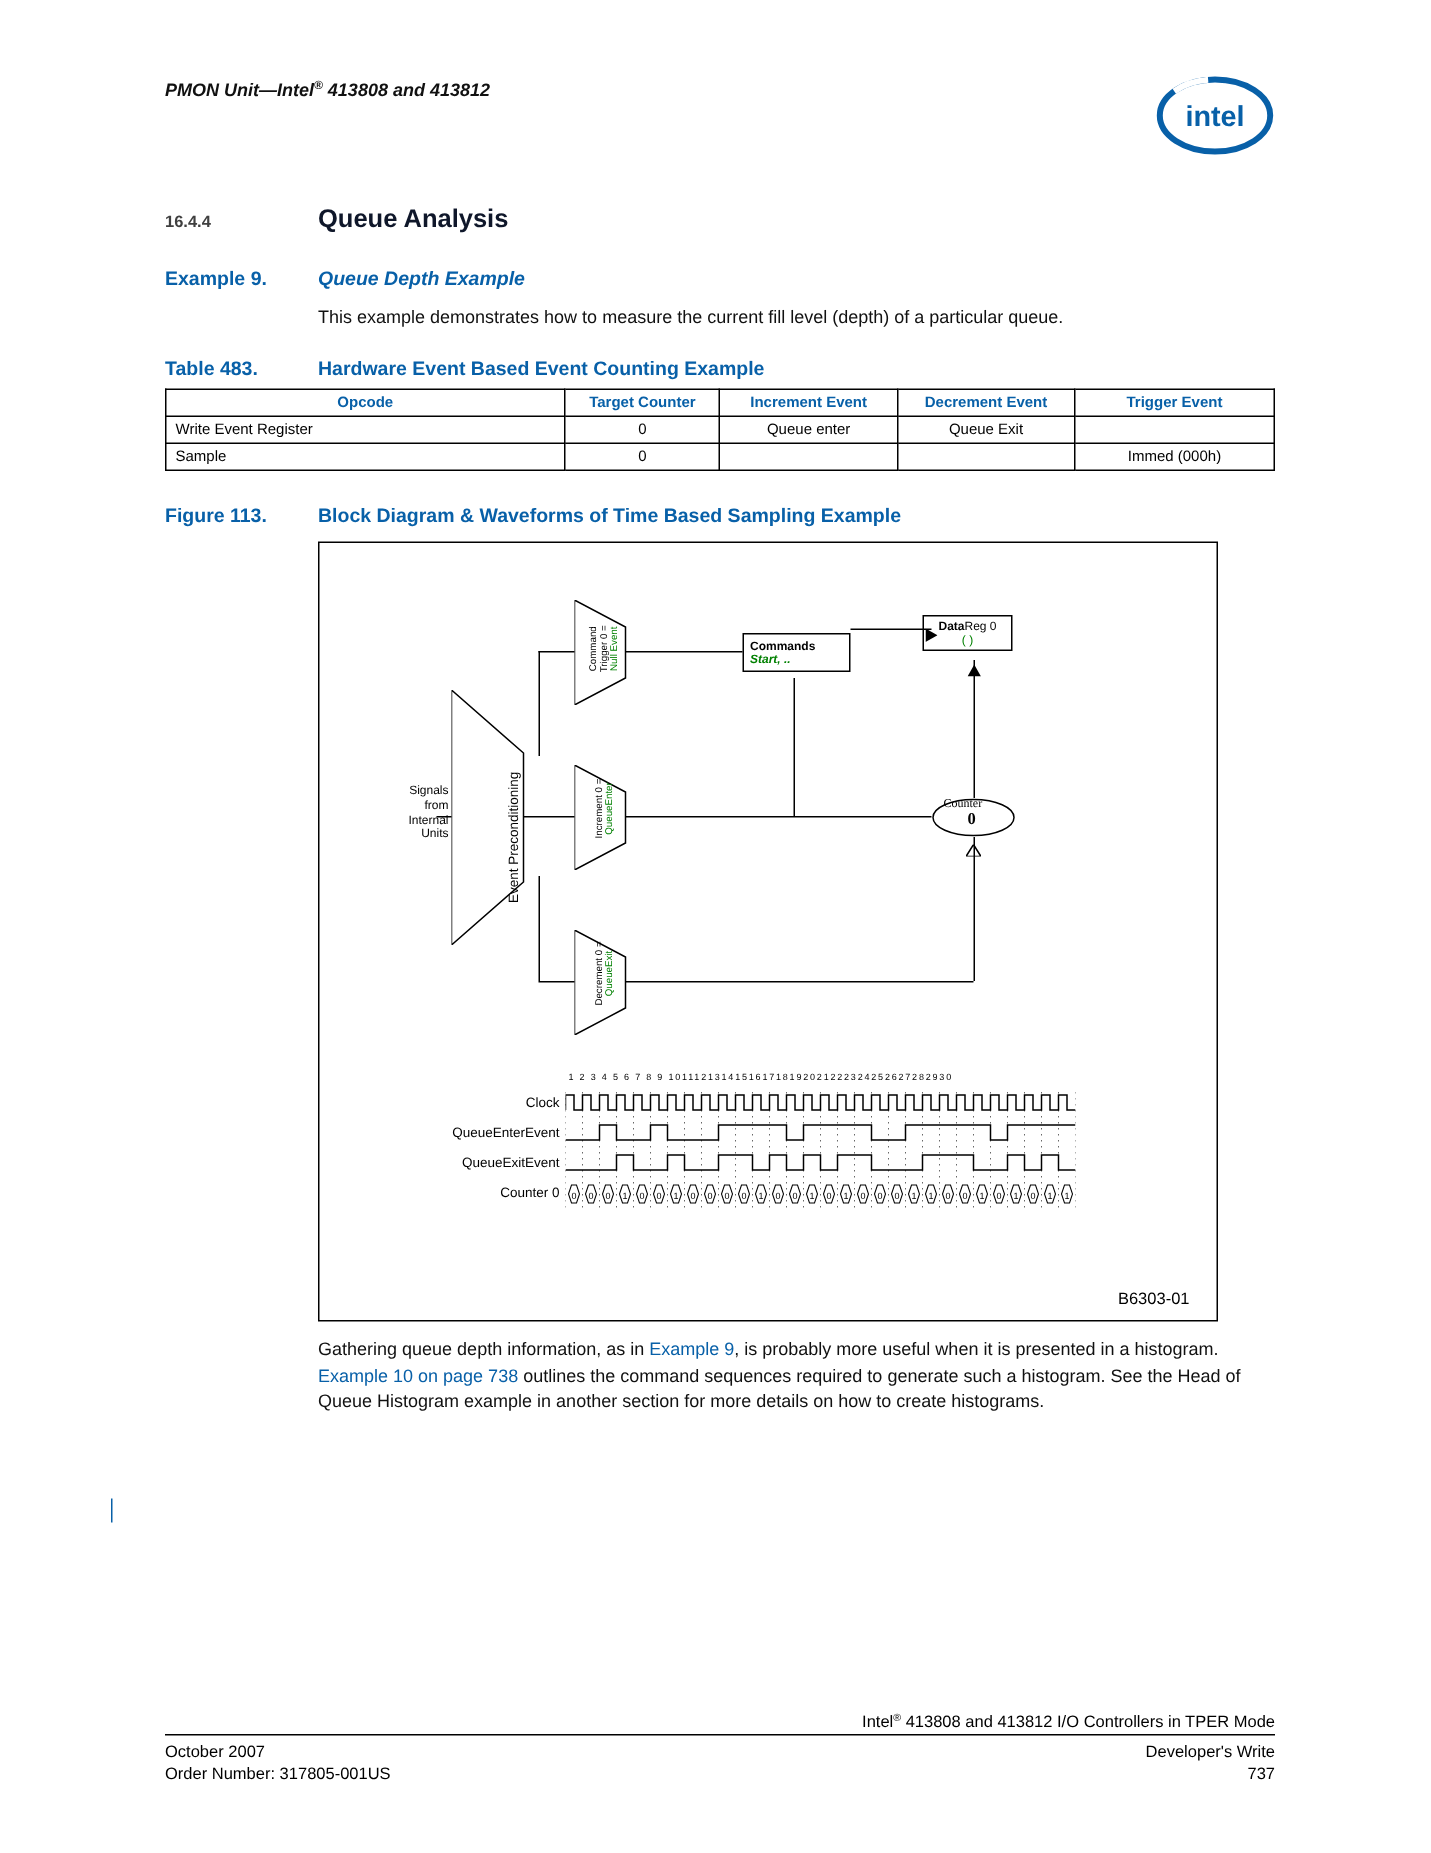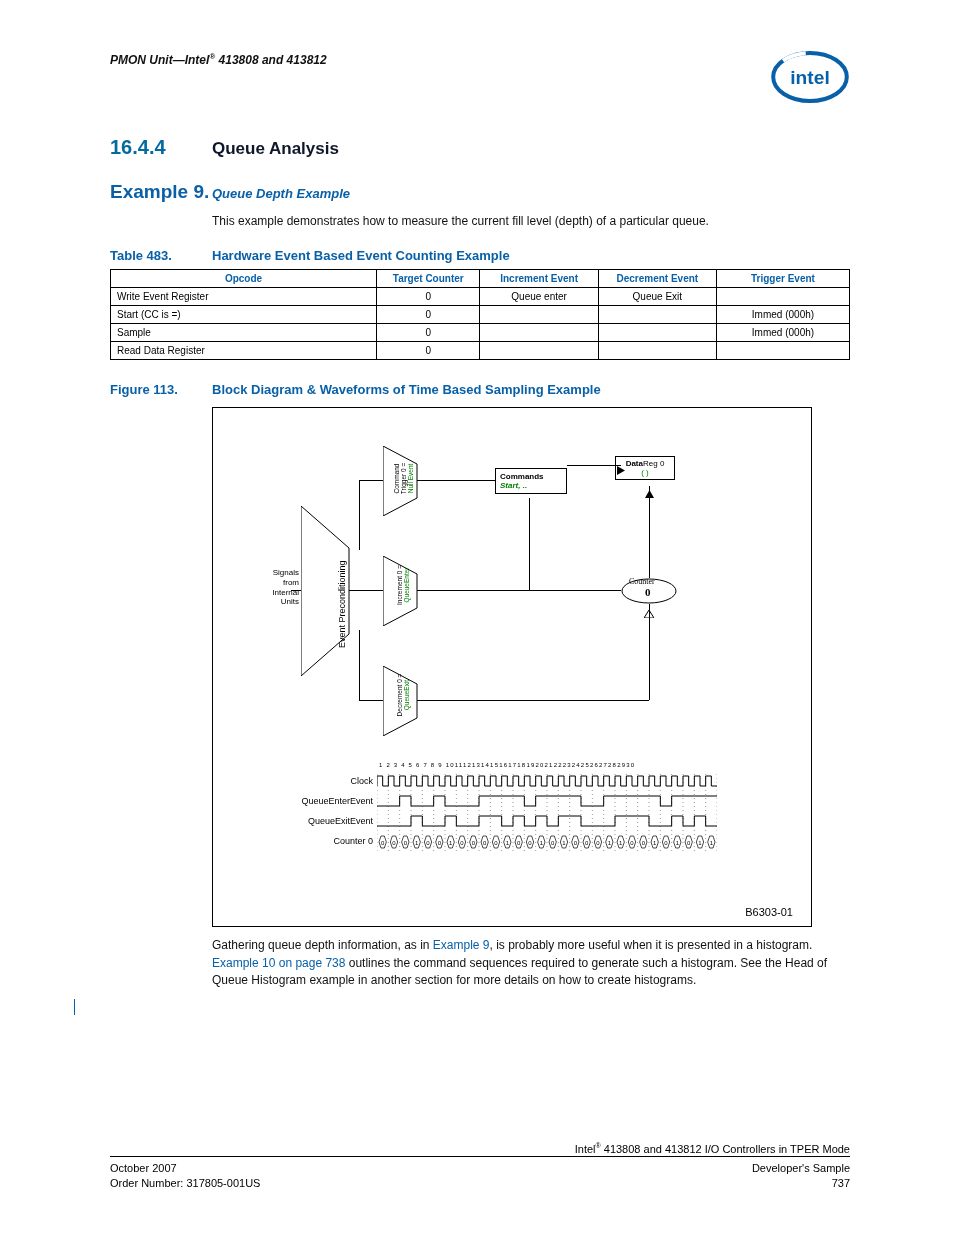--- a/index.html
+++ b/index.html
@@ -13,24 +13,24 @@
 .page {
   width:954px; height:1235px; position:relative;
   padding:48px 104px 12px 110px; box-sizing:border-box;
 }
 .hdr { display:flex; align-items:flex-start; justify-content:space-between; margin-bottom:30px;}
 .hdr-txt { font-size:12px; font-style:italic; font-weight:bold; color:#111; padding-top:4px;}
 .hdr-txt sup { font-size:8px; }
 .logo { width:80px; height:58px; }
 .logo svg { width:100%; height:100%; }
 .sec-row { display:flex; align-items:baseline; margin-top:20px;}
-.sec-num { color:#0369a1; font-weight:bold; font-size:20px; width:102px;}
+.sec-num { color:#404040; font-weight:bold; font-size:11px; width:102px;}
 .sec-title { color:#0f172a; font-weight:bold; font-size:17px;}
 .ex-row { display:flex; align-items:baseline; margin-top:22px;}
-.ex-num { color:#0860a8; font-weight:bold; font-size:19px; width:102px;}
+.ex-num { color:#0860a8; font-weight:bold; font-size:13px; width:102px;}
 .ex-title { color:#0860a8; font-weight:bold; font-size:13px;font-style:italic;}
 .body-p { font-size:12px; line-height:1.45; margin:10px 0 0 102px; color:#111;}
 .body-p a { color:#0860a8; text-decoration:none; }
 .tbl-row { display:flex; align-items:center; margin-top:18px;}
 .tbl-num { color:#0860a8; font-weight:bold; font-size:13px; width:102px;}
 .tbl-title { color:#0860a8; font-weight:bold; font-size:13px;}
 table.hw {
   border-collapse:collapse; width:100%; margin-top:6px; font-size:10px;
 }
 table.hw th {
@@ -154,39 +154,25 @@
     </thead>
     <tbody>
       <tr>
         <td>Write Event Register</td>
         <td class="c">0</td>
         <td class="c">Queue enter</td>
         <td class="c">Queue Exit</td>
         <td class="c"></td>
       </tr>
       <tr>
-        <td>Start (CC is =)</td>
-        <td class="c">0</td>
-        <td class="c"></td>
-        <td class="c"></td>
-        <td class="c">Immed (000h)</td>
-      </tr>
-      <tr>
         <td>Sample</td>
         <td class="c">0</td>
         <td class="c"></td>
         <td class="c"></td>
         <td class="c">Immed (000h)</td>
-      </tr>
-      <tr>
-        <td>Read Data Register</td>
-        <td class="c">0</td>
-        <td class="c"></td>
-        <td class="c"></td>
-        <td class="c"></td>
       </tr>
     </tbody>
   </table>
 
   <div class="fig-row">
     <div class="fig-num">Figure 113.</div>
     <div class="fig-title">Block Diagram &amp; Waveforms of Time Based Sampling Example</div>
   </div>
 
   <div class="figure-box">
@@ -422,21 +408,21 @@
   <div class="ftr">
     <div class="ftr-row">
       <span></span>
       <span>
         <span>Intel</span><sup>®</sup><span> 413808 and 413812 I/O Controllers in TPER Mode</span>
       </span>
     </div>
     <div class="ftr-rule"></div>
     <div class="ftr-row">
       <span>October 2007</span>
-      <span>Developer's Sample</span>
+      <span>Developer's Write</span>
     </div>
     <div class="ftr-row">
       <span>Order Number: 317805-001US</span>
       <span>737</span>
     </div>
   </div>
 
 </div>
 
 </body></html>

